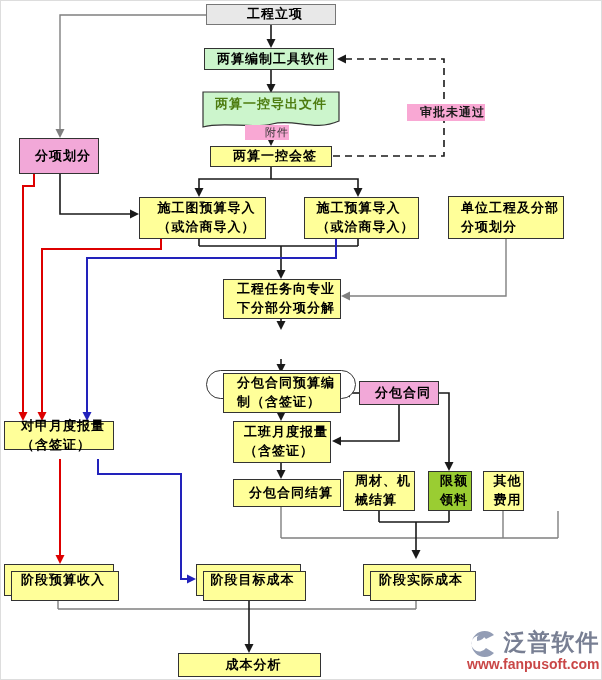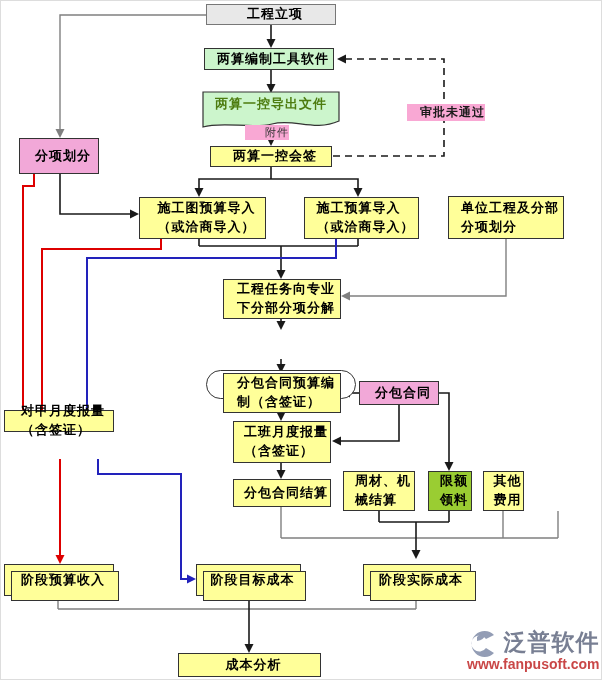--- a/index.html
+++ b/index.html
@@ -142,27 +142,27 @@
   <div class="node yellow" style="left:222px;top:278px;width:118px;height:40px">工程任务向专业
 下分部分项分解</div>
 
   <div class="node stadium" style="left:205px;top:329px;width:150px;height:29px">产生分包控制指标</div>
 
   <div class="node yellow" style="left:222px;top:372px;width:118px;height:40px">分包合同预算编
 制（含签证）</div>
 
   <div class="node pink" style="left:358px;top:380px;width:80px;height:24px">分包合同</div>
 
-  <div class="node yellow" style="left:3px;top:409px;width:110px;height:22px">对甲月度报量
+  <div class="node yellow" style="left:3px;top:420px;width:110px;height:29px">对甲月度报量
 （含签证）</div>
 
   <div class="node yellow" style="left:232px;top:420px;width:98px;height:42px">工班月度报量
 （含签证）</div>
 
-  <div class="node yellow" style="left:232px;top:478px;width:98px;height:28px">分包合同结算</div>
+  <div class="node yellow" style="left:232px;top:478px;width:108px;height:28px">分包合同结算</div>
 
   <div class="node yellow" style="left:342px;top:470px;width:72px;height:40px">周材、机
 械结算</div>
 
   <div class="node gdark" style="left:427px;top:470px;width:44px;height:40px">限额
 领料</div>
 
   <div class="node yellow" style="left:482px;top:470px;width:41px;height:40px">其他
 费用</div>
 

